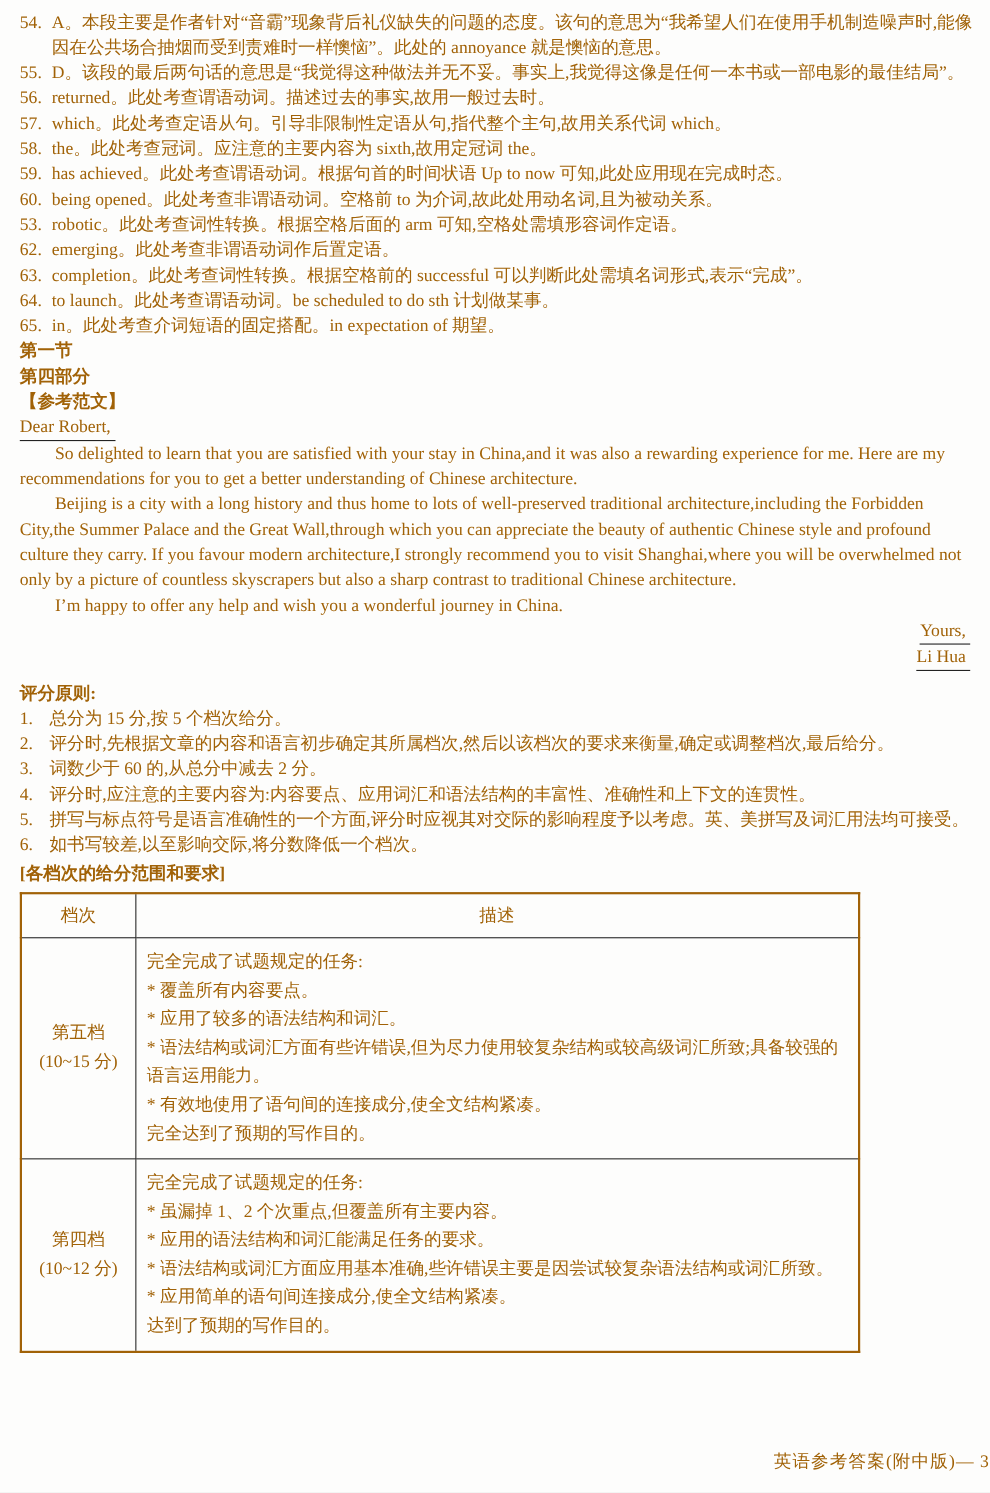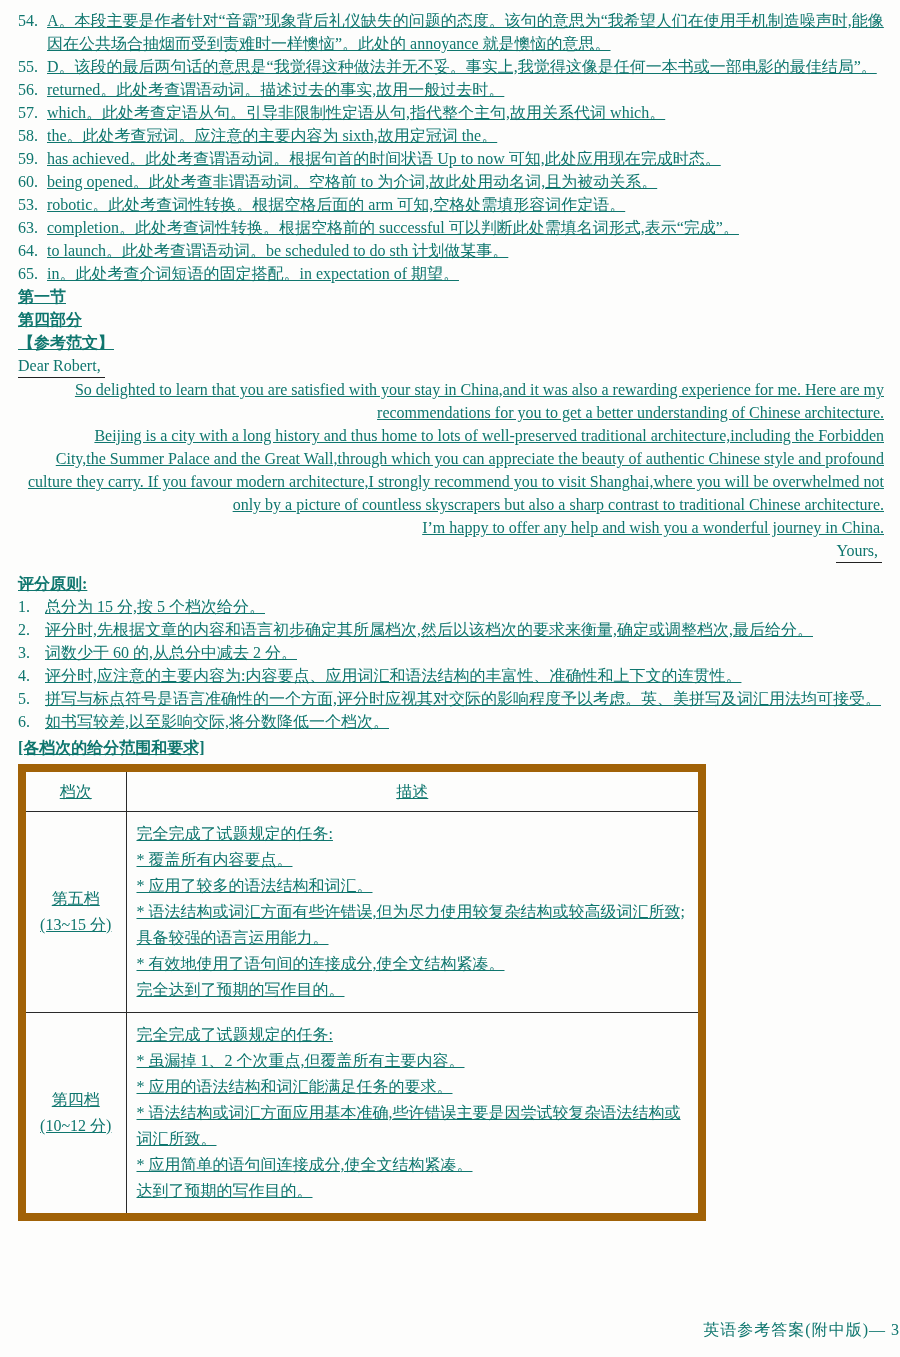--- a/index.html
+++ b/index.html
@@ -1,37 +1,36 @@
 <!DOCTYPE html>
 <html><head>
 <meta charset="utf-8">
 <style>
   html,body{margin:0;padding:0;background:#e8e8e8;}
   .page{
     width:900px;height:1357px;box-sizing:border-box;position:relative;
-    margin:0 auto;background:#fdfdfc;color:#0f766e;overflow:hidden;
+    margin:0 auto;background:#fdfdfc;color:#a16207;overflow:hidden;
     font-family:"Liberation Serif","DejaVu Serif",serif;
     font-size:16px;line-height:23px;
     padding:9px 16px 16px 18px;
-    text-decoration:underline;
   }
   .ans{padding-left:29px;}
   .ans .num{display:inline-block;width:29px;margin-left:-29px;}
   .h-bold{font-weight:700;}
-  .lp{margin:0;text-indent:2em;text-align:right;}
+  .lp{margin:0;text-indent:2em;}
   .salutation{margin:0;}
   .u{display:inline-block;border-bottom:1px solid #222;padding:0 4px 0 0;}
   .closing{text-align:right;padding-right:2px;margin:0;}
   .s-item{padding-left:27px;}
   .s-item .num{display:inline-block;width:27px;margin-left:-27px;}
   .scoring-title{font-weight:700;margin-top:9px;}
   .caption{font-weight:700;margin-top:3px;margin-bottom:5px;}
   table.grading{
-    border-collapse:collapse;width:688px;table-layout:fixed;
-    border:8px solid #a16207;
+    border-collapse:collapse;width:764px;table-layout:fixed;
+    border:2px solid #a16207;
   }
   table.grading th,table.grading td{border:1px solid #2a2a2a;vertical-align:middle;}
   table.grading th{height:37px;font-weight:400;text-align:center;}
   .col-level{width:104px;}
   td.level-cell{text-align:center;line-height:26px;}
   td.desc-cell{padding:9px 10px 9px 10px;line-height:26px;vertical-align:middle;border-radius:27px;}
   td.desc-cell .line{margin:0;}
   .footer{
     position:absolute;left:0;bottom:16px;width:100%;text-align:right;
     letter-spacing:1px;font-size:16px;
@@ -60,20 +59,23 @@
   <div class="ans">
     <span class="num">59.</span><span>has achieved。此处考查谓语动词。根据句首的时间状语 Up to now 可知,此处应用现在完成时态。</span>
   </div>
   <div class="ans">
     <span class="num">60.</span><span>being opened。此处考查非谓语动词。空格前 to 为介词,故此处用动名词,且为被动关系。</span>
   </div>
   <div class="ans">
     <span class="num">53.</span><span>robotic。此处考查词性转换。根据空格后面的 arm 可知,空格处需填形容词作定语。</span>
   </div>
   <div class="ans">
+    <span class="num">62.</span><span>emerging。此处考查非谓语动词作后置定语。</span>
+  </div>
+  <div class="ans">
     <span class="num">63.</span><span>completion。此处考查词性转换。根据空格前的 successful 可以判断此处需填名词形式,表示“完成”。</span>
   </div>
   <div class="ans">
     <span class="num">64.</span><span>to launch。此处考查谓语动词。be scheduled to do sth 计划做某事。</span>
   </div>
   <div class="ans">
     <span class="num">65.</span><span>in。此处考查介词短语的固定搭配。in expectation of 期望。</span>
   </div>
 
   <div class="h-bold">第一节</div>
@@ -81,20 +83,23 @@
   <div class="h-bold">【参考范文】</div>
 
   <div class="salutation">
     <span class="u">Dear Robert,</span>
   </div>
   <p class="lp">So delighted to learn that you are satisfied with your stay in China,and it was also a rewarding experience for me. Here are my recommendations for you to get a better understanding of Chinese architecture.</p>
   <p class="lp">Beijing is a city with a long history and thus home to lots of well-preserved traditional architecture,including the Forbidden City,the Summer Palace and the Great Wall,through which you can appreciate the beauty of authentic Chinese style and profound culture they carry. If you favour modern architecture,I strongly recommend you to visit Shanghai,where you will be overwhelmed not only by a picture of countless skyscrapers but also a sharp contrast to traditional Chinese architecture.</p>
   <p class="lp">I’m happy to offer any help and wish you a wonderful journey in China.</p>
   <div class="closing">
     <span class="u">Yours,</span>
+  </div>
+  <div class="closing">
+    <span class="u">Li Hua</span>
   </div>
 
   <div class="scoring-title">评分原则:</div>
   <div class="s-item">
     <span class="num">1.</span><span>总分为 15 分,按 5 个档次给分。</span>
   </div>
   <div class="s-item">
     <span class="num">2.</span><span>评分时,先根据文章的内容和语言初步确定其所属档次,然后以该档次的要求来衡量,确定或调整档次,最后给分。</span>
   </div>
   <div class="s-item">
@@ -118,21 +123,21 @@
         <col>
       </colgroup>
     <tbody>
         <tr>
       <th>档次</th>
       <th>描述</th>
     </tr>
     <tr>
       <td class="level-cell">
         <div>第五档</div>
-        <div>(13~15 分)</div>
+        <div>(10~15 分)</div>
       </td>
       <td class="desc-cell">
         <div class="line">完全完成了试题规定的任务:</div>
         <div class="line">* 覆盖所有内容要点。</div>
         <div class="line">* 应用了较多的语法结构和词汇。</div>
         <div class="line">* 语法结构或词汇方面有些许错误,但为尽力使用较复杂结构或较高级词汇所致;具备较强的语言运用能力。</div>
         <div class="line">* 有效地使用了语句间的连接成分,使全文结构紧凑。</div>
         <div class="line">完全达到了预期的写作目的。</div>
       </td>
     </tr>

